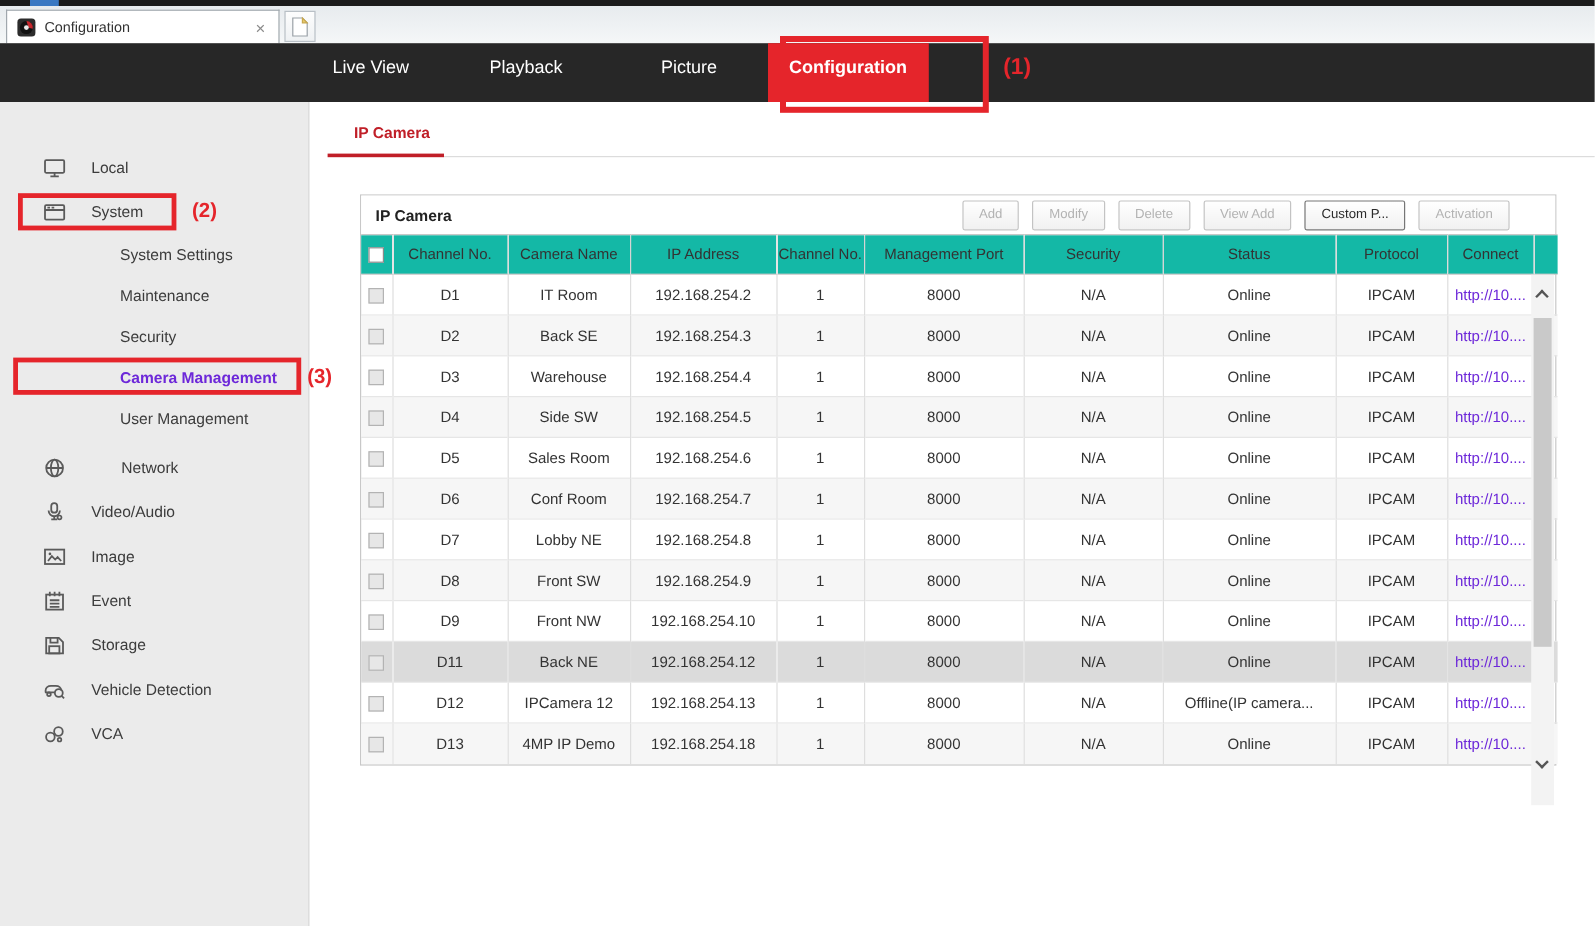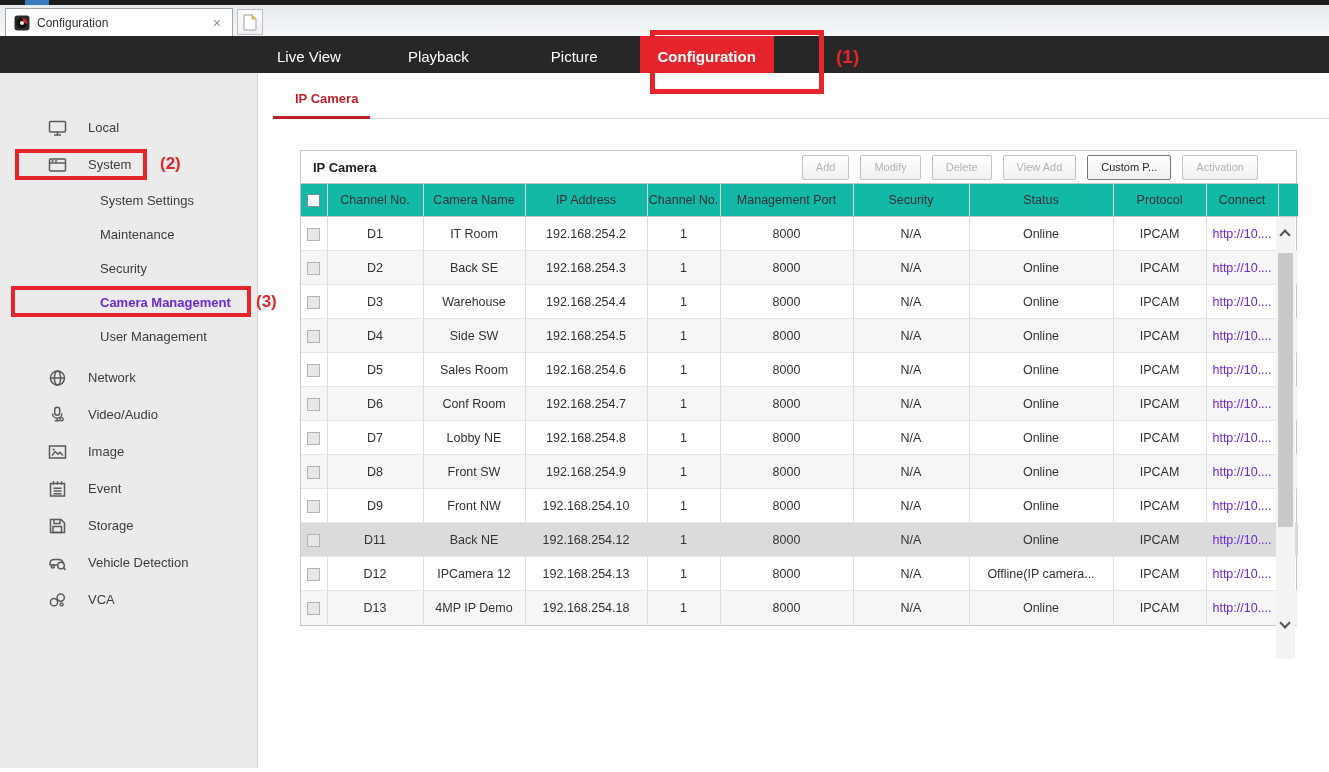--- a/index.html
+++ b/index.html
@@ -11,46 +11,46 @@
   .top-strip .blue-accent { position:absolute; left:25px; top:0; width:24px; height:5px; background:#3a78c2; }
   .tab-bar { height:31px; background:linear-gradient(#e7ebee,#f5f7f8); display:flex; align-items:flex-end; }
   .browser-tab { margin-left:5px; width:228px; height:28px; background:#fff;
                  border:1px solid #a0a7ad; border-bottom:none; display:flex; align-items:center; padding:0 8px; }
   .browser-tab .title { font-size:12px; color:#333; margin-left:7px; flex:1; }
   .tab-close { color:#8b8b8b; font-size:14px; line-height:14px; padding:0 3px; cursor:default; }
   .newtab-btn { margin-left:4px; width:26px; height:26px; border:1px solid #b9c0c6; background:linear-gradient(#fdfdfd,#eef1f3);
                 display:flex; align-items:center; justify-content:center; margin-bottom:1px; }
 
   
-  .nav-bar { position:relative; height:37px; background:#272727; display:flex; align-items:stretch; z-index:6; overflow:visible; }
+  .nav-bar { position:relative; height:49px; background:#272727; display:flex; align-items:stretch; z-index:6; overflow:visible; }
   .nav-item { color:#fff; font-size:15px; line-height:41px; white-space:nowrap; cursor:pointer; }
   .nav-item:nth-child(1){ margin-left:277px; }
   .nav-item:nth-child(2){ margin-left:67px; }
   .nav-item:nth-child(3){ margin-left:82px; }
   .nav-item.active { margin-left:42px; background:#e5252b; font-weight:bold; padding:0 18px; }
   .nav-annot-box { position:absolute; left:650px; top:-6px; width:174px; height:64px;
                    border:5px solid #e5252b; pointer-events:none; z-index:7; }
   .nav-annot { position:absolute; left:836px; top:0; line-height:41px; color:#e5252b;
                font-size:19px; font-weight:bold; z-index:7; }
 
   
   .main { display:flex; height:695px; }
   .sidebar { width:258px; background:#ebebeb; border-right:1px solid #d4d4d4; padding-top:36px; overflow:visible; }
   .content { position:relative; flex:1; background:#fff; }
 
   
   .side-list { list-style:none; }
-  .side-item { position:relative; height:37px; display:flex; align-items:center; padding-left:48px;
+  .side-item { position:relative; height:37px; display:flex; align-items:center; padding-left:36px;
                font-size:13px; color:#3c3c3c; cursor:pointer; overflow:visible; }
   .side-item.sub { height:34px; padding-left:76px; }
   .side-item .icon { width:24px; height:18px; display:flex; align-items:center; }
   .side-item .label { margin-left:16px; white-space:nowrap; }
   .side-item.sub .label { margin-left:0; }
   .side-item.active .label { color:#6d28d9; font-weight:bold; }
-  .side-item[data-name="sidebar-item-network"] { margin-top:6px; }
+  .side-item[data-name="sidebar-item-network"] { margin-top:6px;gap:25px; }
   .annot-box { position:absolute; border:4px solid #e5252b; pointer-events:none; }
   .side-item .annot { position:absolute; color:#e5252b; font-size:17px; font-weight:bold; }
   .side-item[data-name="sidebar-item-system"] .annot-box { left:15px; top:3px; width:132px; height:31px; }
   .side-item[data-name="sidebar-item-system"] .annot { left:160px; top:8px; }
   .side-item[data-name="sidebar-item-camera-management"] .annot-box { left:11px; top:1px; width:240px; height:31px; }
   .side-item[data-name="sidebar-item-camera-management"] .annot { left:256px; top:7px; z-index:8; }
 
   
   .subtab-row { position:relative; height:46px; }
   .subtab { position:absolute; left:37px; top:18px; font-size:13px; font-weight:bold; color:#c01f28; cursor:pointer; }

